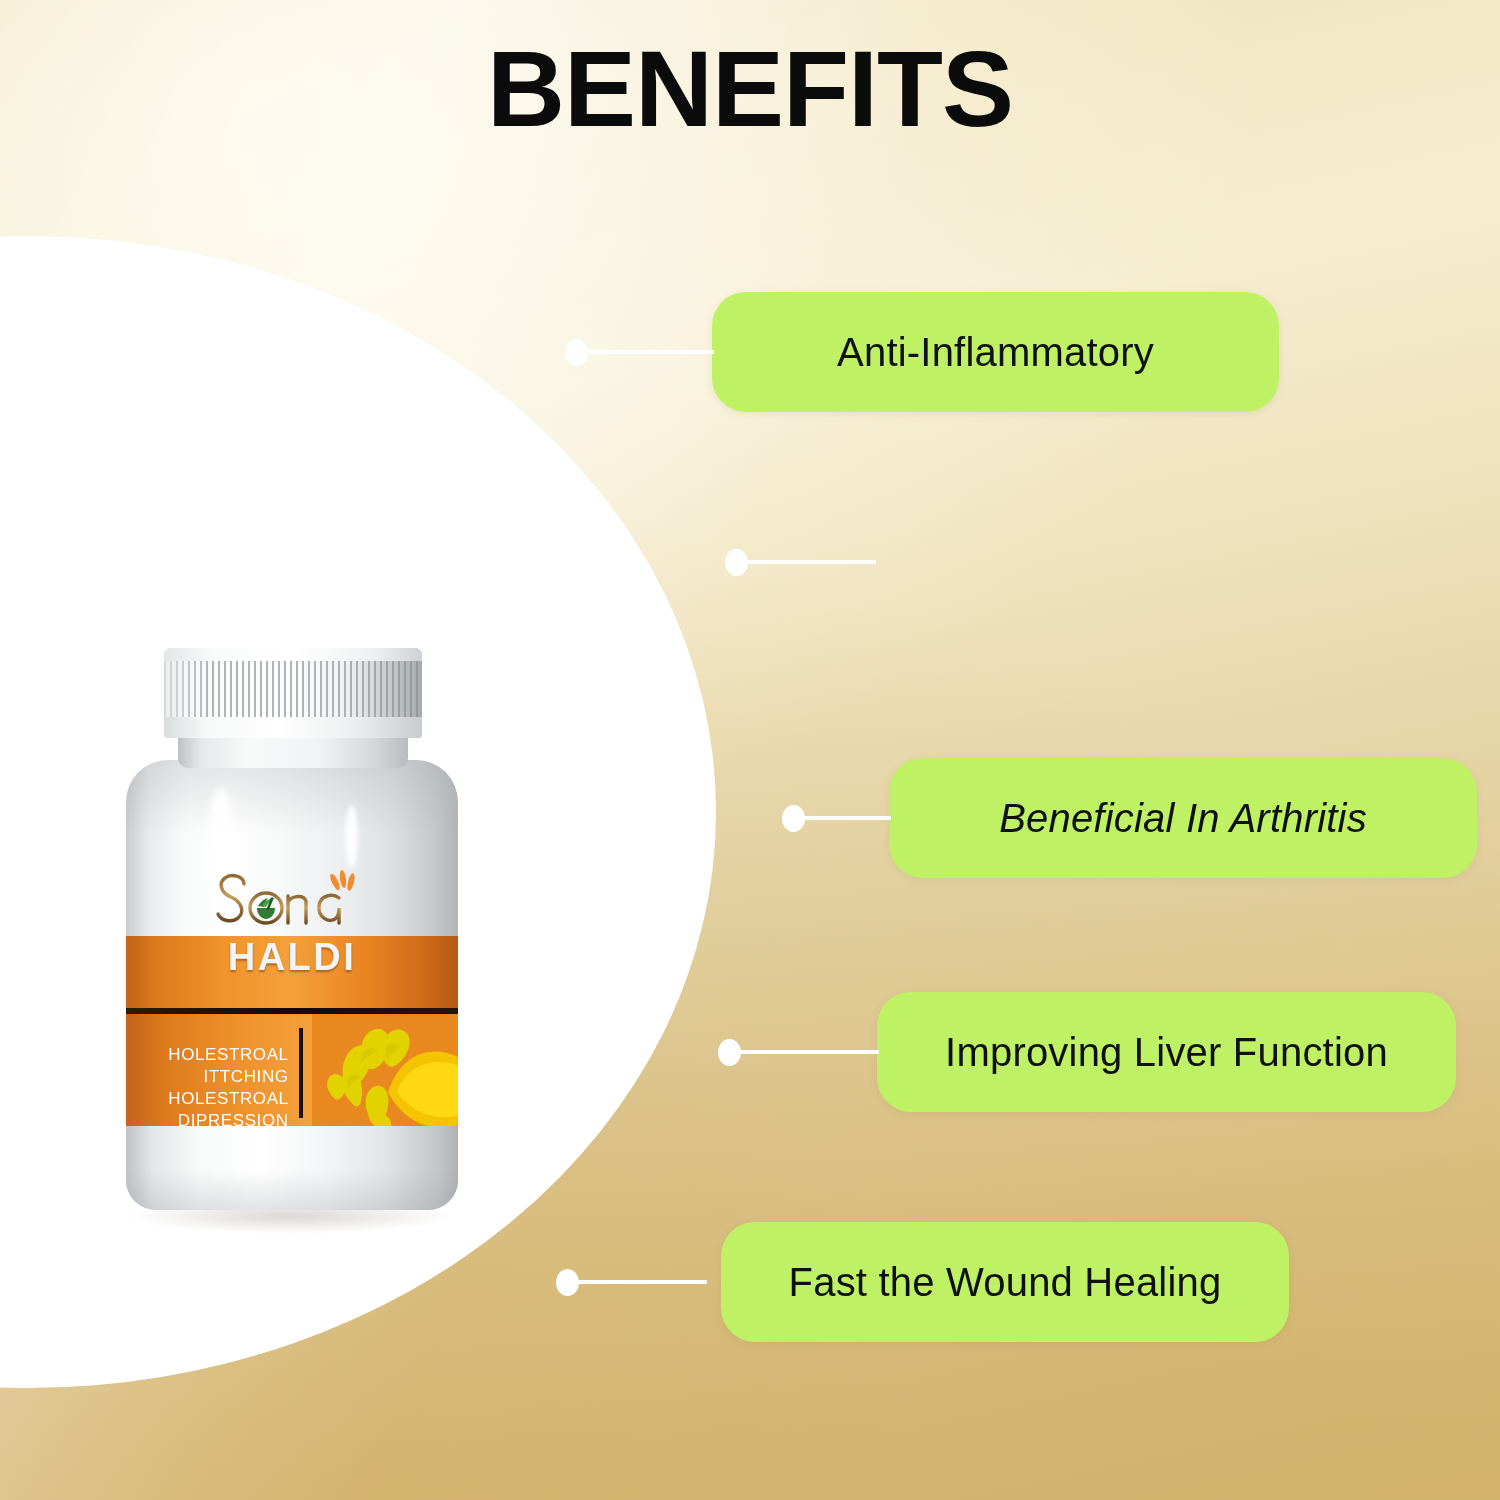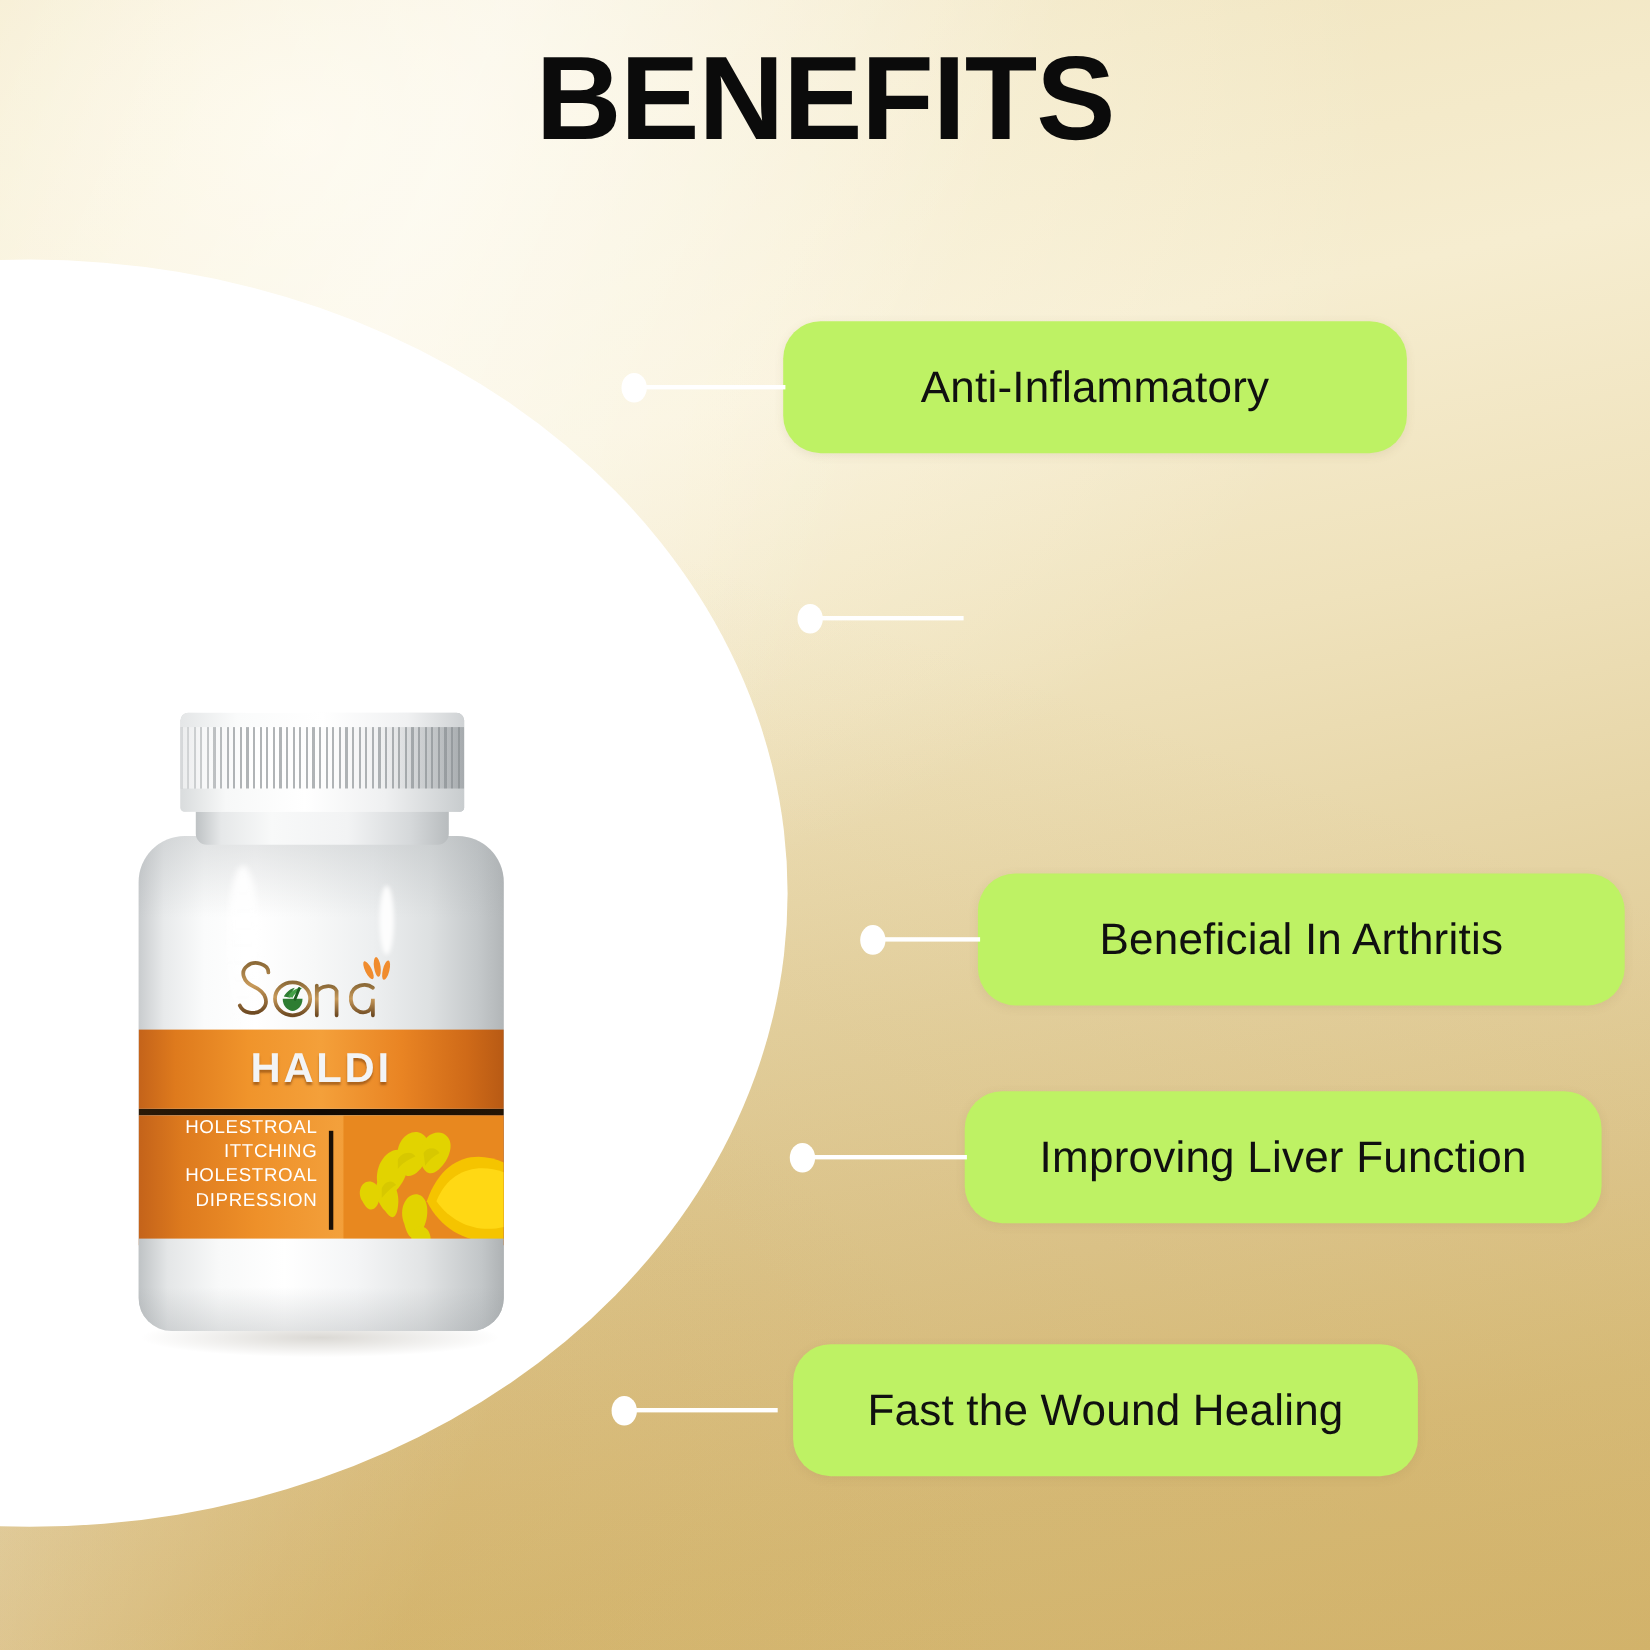--- a/index.html
+++ b/index.html
@@ -101,21 +101,21 @@
 
   
   #row-0 { left:565px; top:292px; }
   #row-0 .connector { width:128px; }
   #row-0 .pill { width:567px; }
 
   #row-1 { left:725px; top:502px; }
   #row-1 .connector { width:130px; }
   #row-1 .pill { width:578px; }
 
-  #row-2 { left:782px; top:794px; }
+  #row-2 { left:782px; top:758px;font-style:italic; }
   #row-2 .connector { width:88px; }
   #row-2 .pill { width:588px; }
 
   #row-3 { left:718px; top:992px; }
   #row-3 .connector { width:140px; }
   #row-3 .pill { width:579px; }
 
   #row-4 { left:556px; top:1222px; }
   #row-4 .connector { width:130px; }
   #row-4 .pill { width:568px;margin-left:14px; }
@@ -209,38 +209,38 @@
 
   
   .label-band {
     position:absolute;
     left:0; top:176px; width:100%;
   }
   .label-title-band {
     position:relative;
     height:72px;
     background:linear-gradient(90deg,#C4631A 0%,#DE7A1D 10%,#F0942B 30%,#F4A03A 50%,#E98423 72%,#CF6A18 90%,#B85A14 100%);
-    display:flex; align-items:center; justify-content:center;
+    display:flex; justify-content:center;
   }
   .label-title {
     color:#F3F4F5;
     font-size:38px;
     font-weight:bold;
     letter-spacing:2.5px;
     text-shadow:0 2px 2px rgba(90,40,5,0.45);
   }
   .label-divider {
     height:6px;
     background:linear-gradient(90deg,#2A1A08 0%,#120A02 50%,#241505 100%);
   }
   .label-body {
     position:relative;
     height:118px;
     background:linear-gradient(90deg,#C4631A 0%,#DD7A1E 12%,#EE9029 32%,#F3A03B 55%,#E8851F 76%,#CB6616 92%,#B65913 100%);
-    display:flex; align-items:flex-start;
+    display:flex; align-items:flex-end;
   }
   .label-list {
     width:52%;
     padding-left:6px;
     text-align:right;
     padding-right:10px;
     color:#FFFFFF;
     font-size:17px;
     line-height:22px;
     letter-spacing:0.6px;

